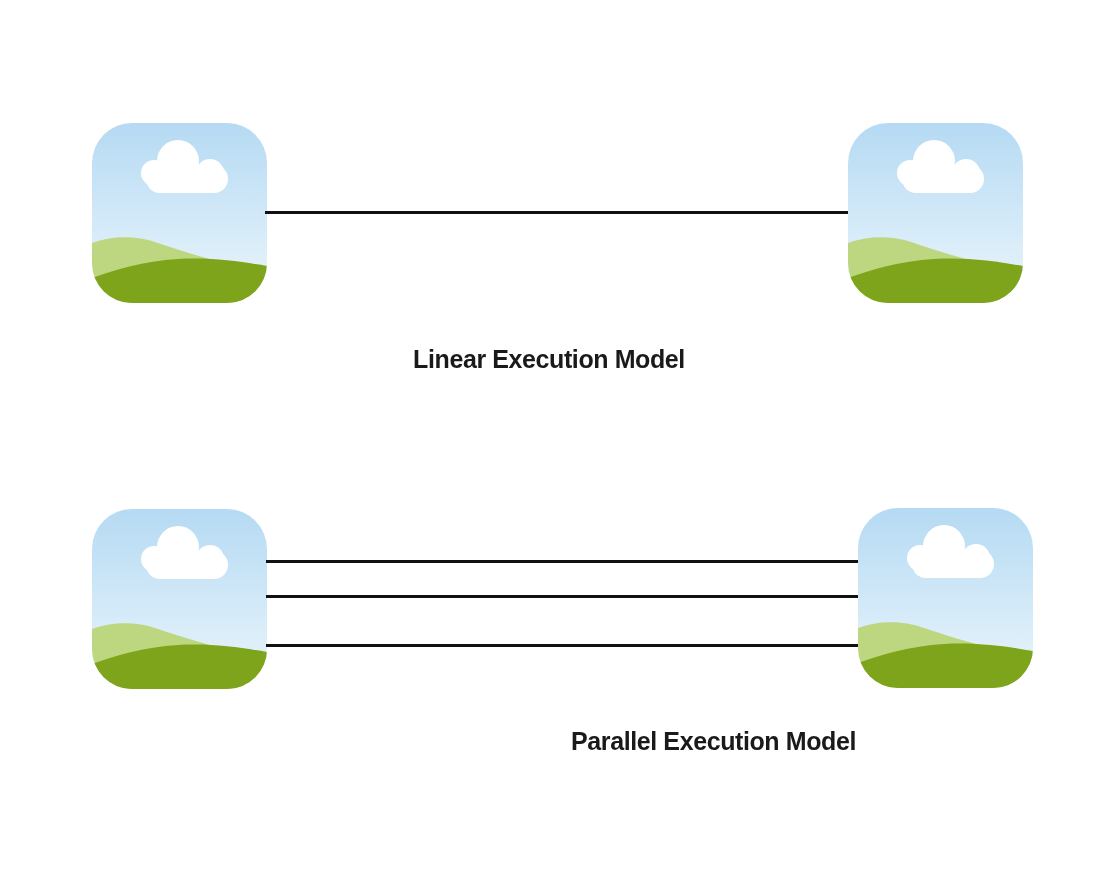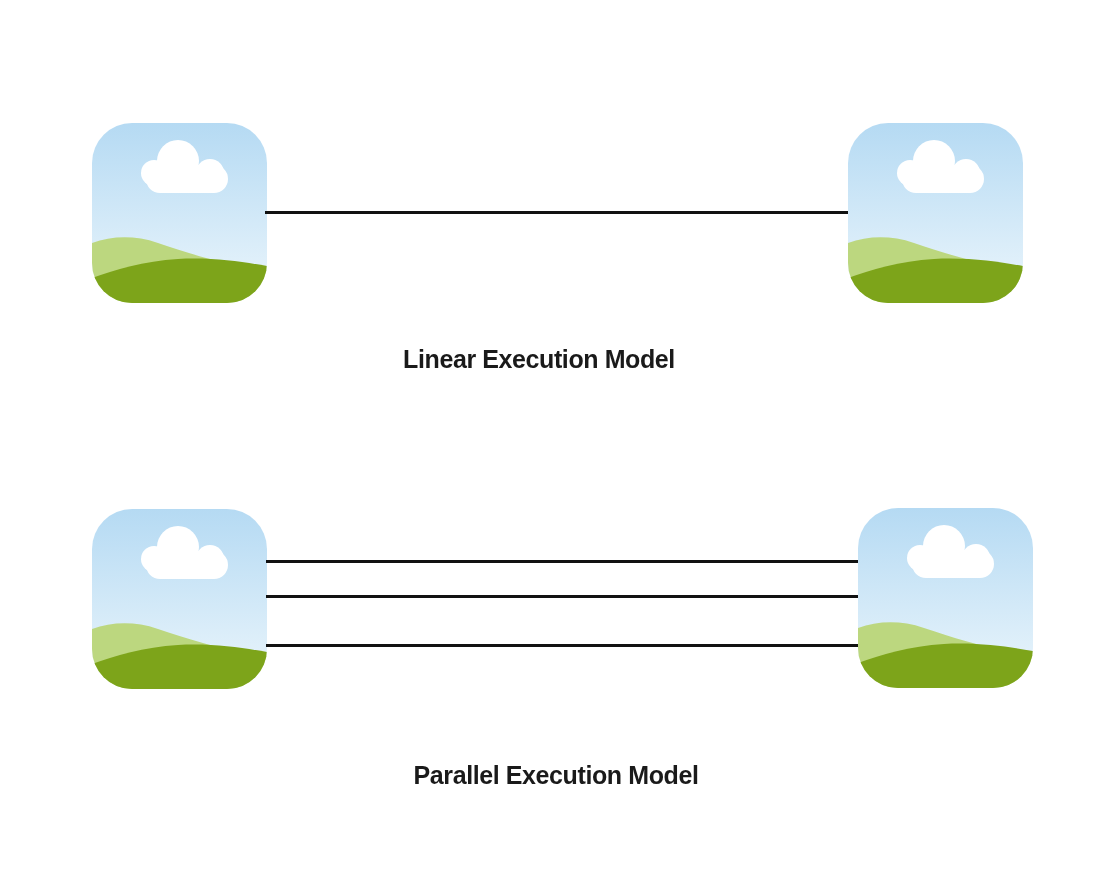--- a/index.html
+++ b/index.html
@@ -49,22 +49,22 @@
   .diagram-label {
     position: absolute;
     width: 600px;
     text-align: center;
     font-size: 25px;
     font-weight: 700;
     letter-spacing: -0.4px;
     color: var(--label-color);
     margin: 0;
   }
-  #diagram-linear .diagram-label   { left: 239px; top: 345px; }
-  #diagram-parallel .diagram-label { left: 256px; top: 761px; }
+  #diagram-linear .diagram-label   { left: 249px; top: 345px; }
+  #diagram-parallel .diagram-label { left: 256px; top: 727px; text-align: right; }
   .svg-defs { position: absolute; width: 0; height: 0; }
 </style>
 </head>
 <body>
 
 <svg class="svg-defs" aria-hidden="true">
   <defs>
     <linearGradient id="skyGrad" x1="0" y1="0" x2="0" y2="1">
       <stop offset="0" stop-color="var(--sky-top)"></stop>
       <stop offset="1" stop-color="var(--sky-bottom)"></stop>

